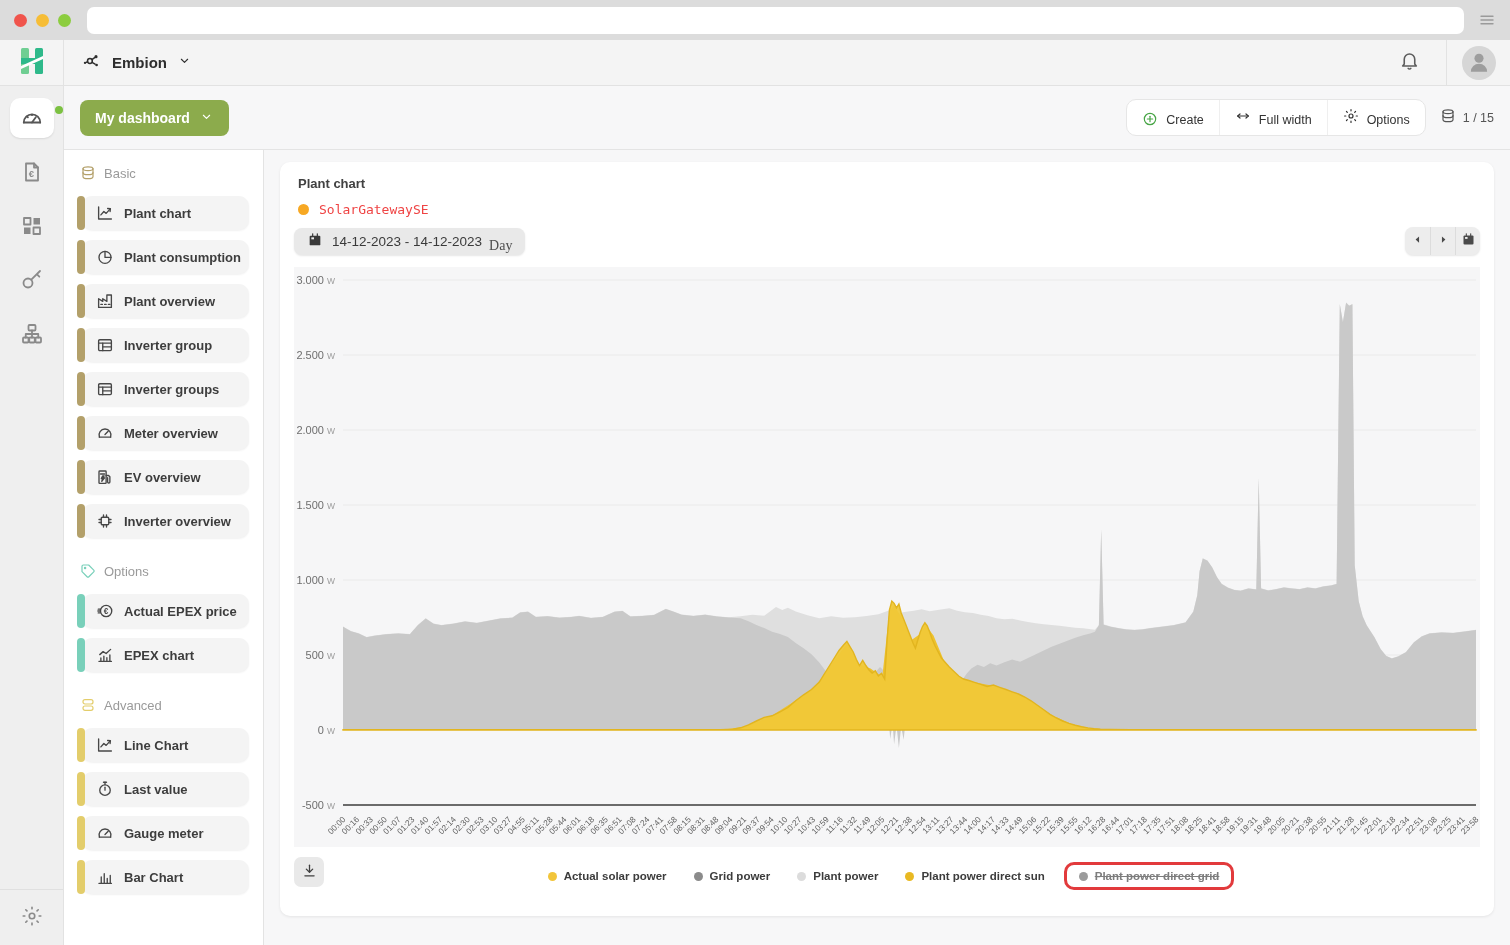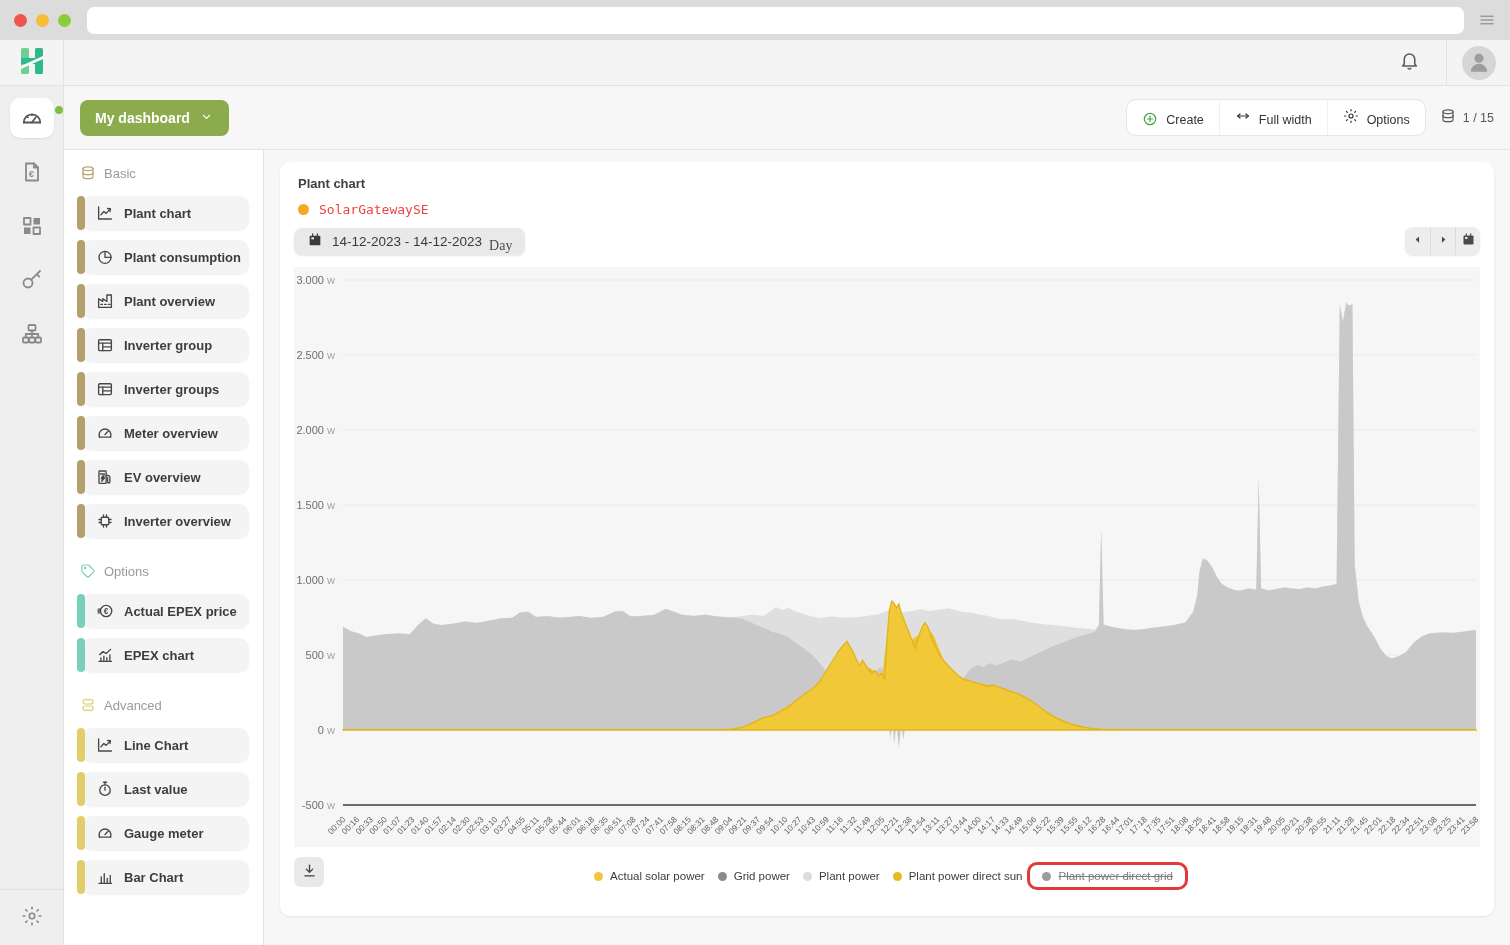--- a/index.html
+++ b/index.html
@@ -63,21 +63,21 @@
   .controls-row { display:flex; margin-top:10px; align-items:center; }
   .date-pill { display:flex; align-items:center; gap:9px; background:#e9e9e9; border-radius:8px; padding:2px 13px; font-size:13.5px; color:#3a3a3a; cursor:pointer; box-shadow:0 1px 2px rgba(0,0,0,.10); }
   .date-pill .day { font-size:14px; color:#4e4e4e; align-self:flex-end; margin:8px 0 -1px -2px;font-family:Liberation Serif, serif; }
   .nav-group { margin-left:auto; display:flex; background:#ededed; border-radius:8px; overflow:hidden; box-shadow:0 1px 2px rgba(0,0,0,.10); }
   .nav-group button { width:25px; height:28px; display:flex; align-items:center; justify-content:center; color:#4a4a4a; border:none; background:none; border-left:1px solid #dcdcdc; cursor:pointer; }
   .nav-group button:first-child { border-left:none; }
 
   .chart-wrap { margin-top:8px; }
   .legend-row { display:flex; align-items:center; position:relative; height:46px; }
   .dl-btn { position:absolute; left:0; top:4px; width:30px; height:30px; background:#e9e9e9; border:none; border-radius:7px; display:flex; align-items:center; justify-content:center; color:#3f3f3f; cursor:pointer; }
-  .legend { margin:0 auto; display:flex; gap:13px; align-items:flex-end; }
+  .legend { margin:0 auto; display:flex; gap:27px; align-items:flex-end;font-weight:bold; }
   .li { display:flex; align-items:center; gap:7px; font-size:11.5px; color:#3c3c3c; cursor:pointer; }
   .li .d { width:9px; height:9px; border-radius:50%; flex:none; }
   .li.struck .t { text-decoration:line-through; color:#7d7d7d; }
   .li.annotated { border:3px solid #e23a3c; border-radius:10px; padding:5px 12px; margin:-8px -8px; }
 </style>
 </head>
 <body>
 
 <div class="chrome">
   <div class="dots">
@@ -97,20 +97,33 @@
 
 <div class="header">
   <div class="logo-cell">
       <span id="logoSvg"><svg width="34" height="34" viewBox="0 0 34 34">
           <rect x="6" y="4" width="8" height="26" rx="1.5" fill="#6fce92"></rect>
           <rect x="20" y="4" width="8" height="26" rx="1.5" fill="#2eb98a"></rect>
           <rect x="6" y="14" width="22" height="6" fill="#2eb98a"></rect>
           <polygon points="6,22 28,12 28,15 6,25" fill="#ffffff"></polygon>
         </svg></span>
     </div>
+  <div class="header-left">
+    <span id="molIcon"><svg viewBox="0 0 24 24" width="20" height="20" fill="none" stroke="currentColor" stroke-width="1.8" stroke-linecap="round" stroke-linejoin="round">
+          <circle cx="9.5" cy="12" r="2.9"></circle>
+          <circle cx="16.8" cy="6.8" r="1.9" fill="currentColor" stroke="none"></circle>
+          <circle cx="17.5" cy="16.8" r="1.6" fill="currentColor" stroke="none"></circle>
+          <circle cx="3.6" cy="14.2" r="1.4" fill="currentColor" stroke="none"></circle>
+          <path d="M11.9 10.3l3.3-2.3m-3.1 5.6l3.6 2.2M6.7 12.9l-1.7.8"></path>
+        </svg></span>
+    <span class="app-title">Embion</span>
+    <span id="chevOrg"><svg viewBox="0 0 24 24" width="15" height="15" fill="none" stroke="currentColor" stroke-width="1.8" stroke-linecap="round" stroke-linejoin="round">
+          <polyline points="7 10 12 15 17 10"></polyline>
+        </svg></span>
+  </div>
   <div class="header-right">
     <span class="bell-wrap">
         <span id="bellIcon"><svg viewBox="0 0 24 24" width="21" height="21" fill="none" stroke="currentColor" stroke-width="1.8" stroke-linecap="round" stroke-linejoin="round">
             <path d="M18 16v-5.5a6 6 0 0 0-12 0V16l-1.8 2.2h15.6z"></path>
             <path d="M10.5 21a1.8 1.8 0 0 0 3 0"></path>
           </svg></span>
       </span>
     <div class="avatar-cell">
       <span class="avatar">
           <span id="personIcon"><svg viewBox="0 0 24 24" width="26" height="26" fill="none" stroke="currentColor" stroke-width="1.8" stroke-linecap="round" stroke-linejoin="round">

